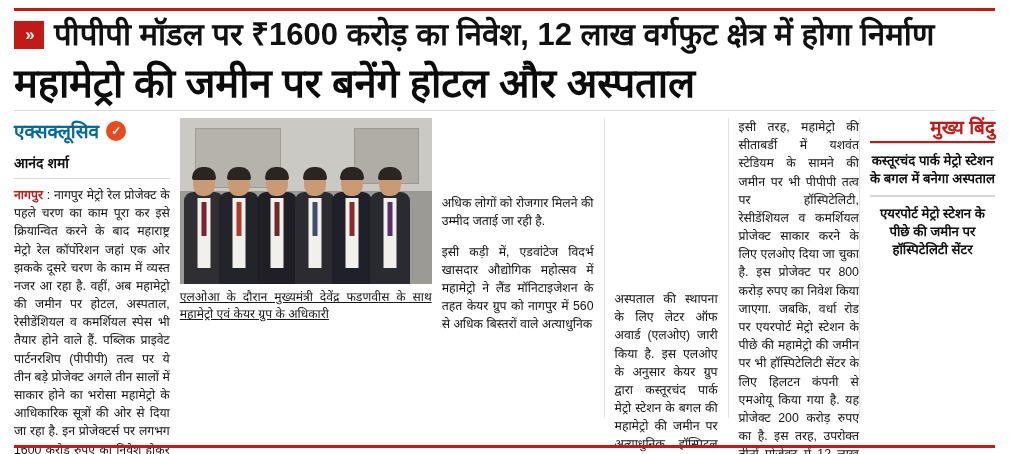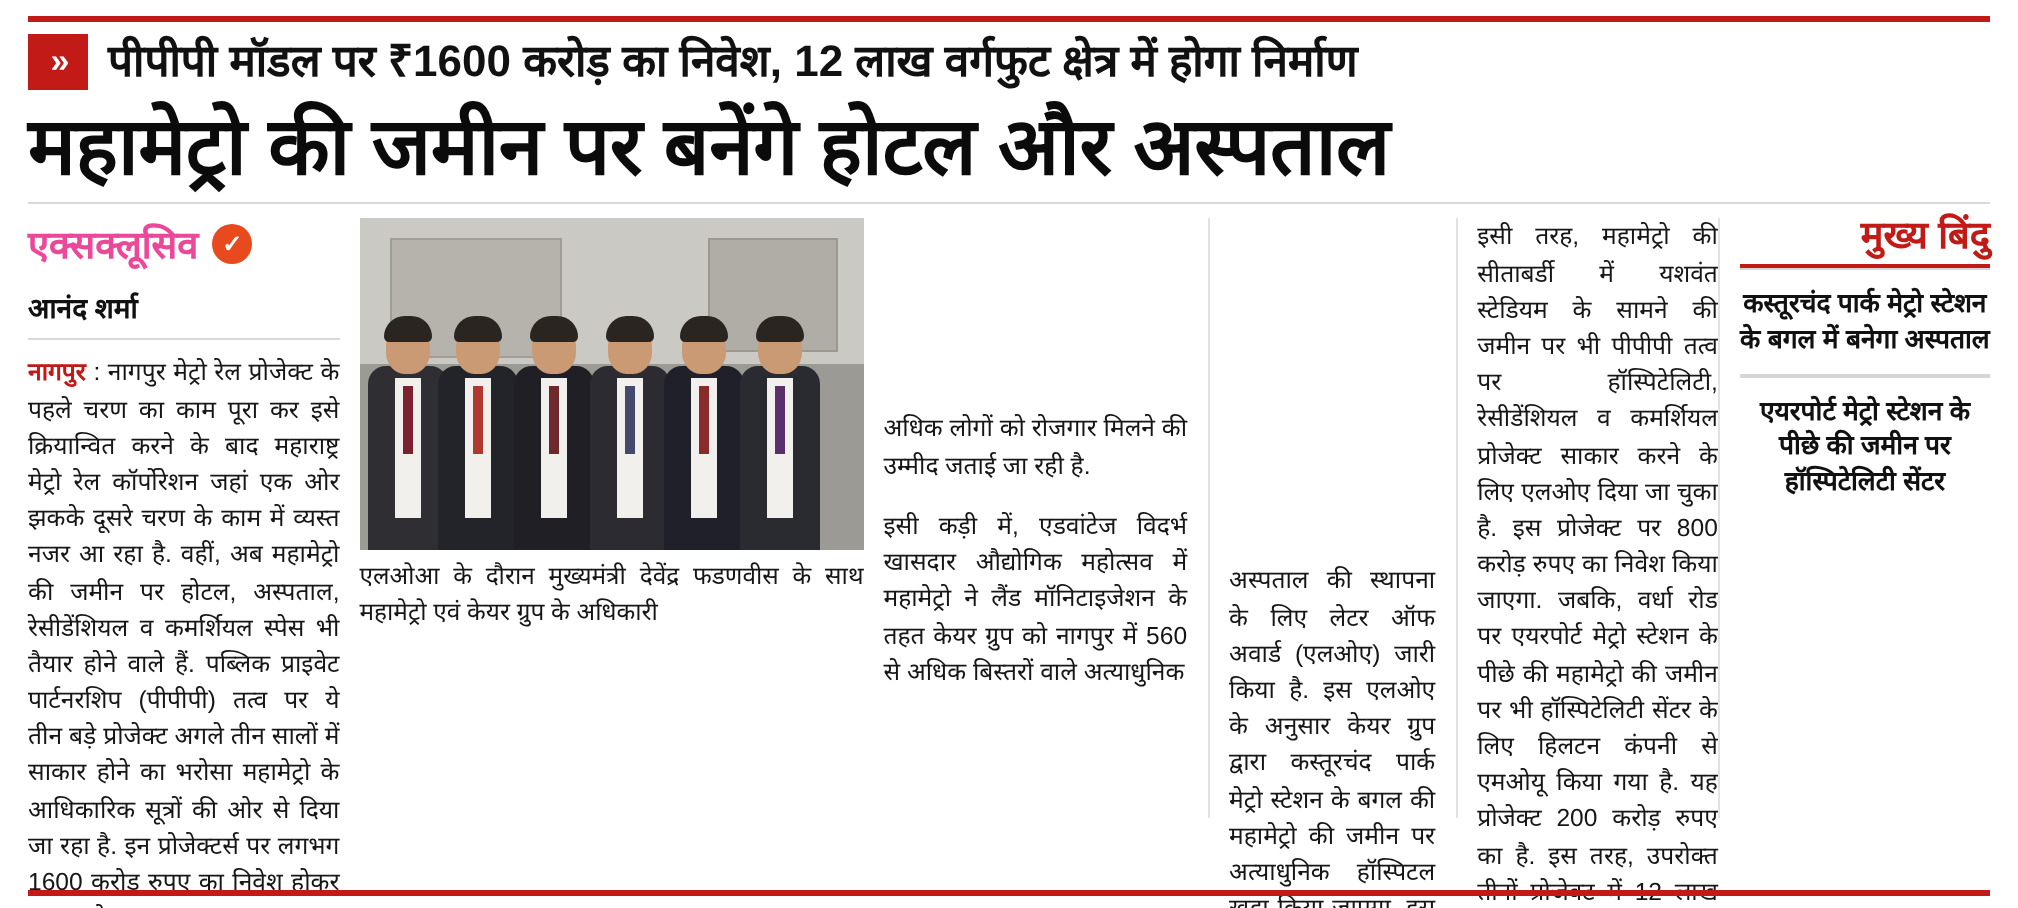--- a/index.html
+++ b/index.html
@@ -23,21 +23,21 @@
   .kicker-mark {
     flex: 0 0 auto;
     width: 30px; height: 28px;
     background: #c21b17;
     color: #fff;
     display: flex; align-items: center; justify-content: center;
     font-size: 17px; font-weight: bold;
     letter-spacing: -2px;
   }
   .kicker-text {
-    font-size: 22px;
+    font-size: 31px;
     font-weight: bold;
     color: #111;
     line-height: 1.18;
     white-space: nowrap;
   }
 
   
   .main-headline {
     margin-top: 6px;
     font-size: 40px;
@@ -53,28 +53,28 @@
   }
 
   
   .body-grid {
     display: flex;
     margin-top: 7px;
     gap: 0;
     height: 300px;
   }
   .col-left  { width: 208px; padding-right: 10px; }
-  .col-photo { width: 262px; padding-right: 10px; }
+  .col-photo { width: 262px; padding-right: 10px; text-decoration: underline; }
   .col-mid   { width: 204px; padding-right: 10px; border-right: 1px solid #e2e2e2; }
   .col-mid2  { width: 152px; padding: 0 10px; border-right: 1px solid #e2e2e2;}
   .col-right { width: 163px; padding-left: 10px; }
 
   
   .exclusive-row { display:flex; align-items:center; gap:7px; }
-  .exclusive-text { font-size: 19px; font-weight: bold; color:#ec4899; }
+  .exclusive-text { font-size: 19px; font-weight: bold; color:#0369a1; }
   .tick-badge {
     width: 20px; height: 20px; border-radius: 50%;
     background: #e8491d; color: #fff;
     display:flex; align-items:center; justify-content:center;
     font-size: 12px; font-weight: bold; line-height:1;
   }
   .byline {
     margin-top: 9px;
     font-size: 14px; font-weight: bold; color:#111;
   }
@@ -262,21 +262,21 @@
                 <div class="shirt"></div>
                 <div class="tie" style="background:#5a2f6b"></div>
               </div>
             </div>
         </div>
         <div class="caption">एलओआ के दौरान मुख्यमंत्री देवेंद्र फडणवीस के साथ महामेट्रो एवं केयर ग्रुप के अधिकारी</div>
       </div>
     </div>
 
     <div class="col-mid">
-      <p class="para" style="margin-top:96px">अधिक लोगों को रोजगार मिलने की उम्मीद जताई जा रही है.</p>
+      <p class="para" style="margin-top:76px">अधिक लोगों को रोजगार मिलने की उम्मीद जताई जा रही है.</p>
       <p class="para">इसी कड़ी में, एडवांटेज विदर्भ खासदार औद्योगिक महोत्सव में महामेट्रो ने लैंड मॉनिटाइजेशन के तहत केयर ग्रुप को नागपुर में 560 से अधिक बिस्तरों वाले अत्याधुनिक</p>
     </div>
 
     <div class="col-mid2">
       <p class="para" style="margin-top:172px">अस्पताल की स्थापना के लिए लेटर ऑफ अवार्ड (एलओए) जारी किया है. इस एलओए के अनुसार केयर ग्रुप द्वारा कस्तूरचंद पार्क मेट्रो स्टेशन के बगल की महामेट्रो की जमीन पर अत्याधुनिक हॉस्पिटल खड़ा किया जाएगा. इस पर 600 करोड़ रुपए का निवेश होगा.</p>
     </div>
 
     <div class="col-right">
       <p class="para" style="margin-top:0">इसी तरह, महामेट्रो की सीताबर्डी में यशवंत स्टेडियम के सामने की जमीन पर भी पीपीपी तत्व पर हॉस्पिटेलिटी, रेसीडेंशियल व कमर्शियल प्रोजेक्ट साकार करने के लिए एलओए दिया जा चुका है. इस प्रोजेक्ट पर 800 करोड़ रुपए का निवेश किया जाएगा. जबकि, वर्धा रोड पर एयरपोर्ट मेट्रो स्टेशन के पीछे की महामेट्रो की जमीन पर भी हॉस्पिटेलिटी सेंटर के लिए हिलटन कंपनी से एमओयू किया गया है. यह प्रोजेक्ट 200 करोड़ रुपए का है. इस तरह, उपरोक्त तीनों प्रोजेक्ट में 12 लाख वर्ग फुट क्षेत्र में निर्माण कार्य किया जाएगा. ये प्रोजेक्ट अगले तीन से चार सालों में पूरा होने की उम्मीद महामेट्रो के आधिकारिक सूत्र जता रहे हैं. आगामी समय में भी पीपीपी मॉडल के तहत ऐसी बड़ी परियोजनाएं आने की भी उम्मीद जताई जा रही है.</p>
     </div>

